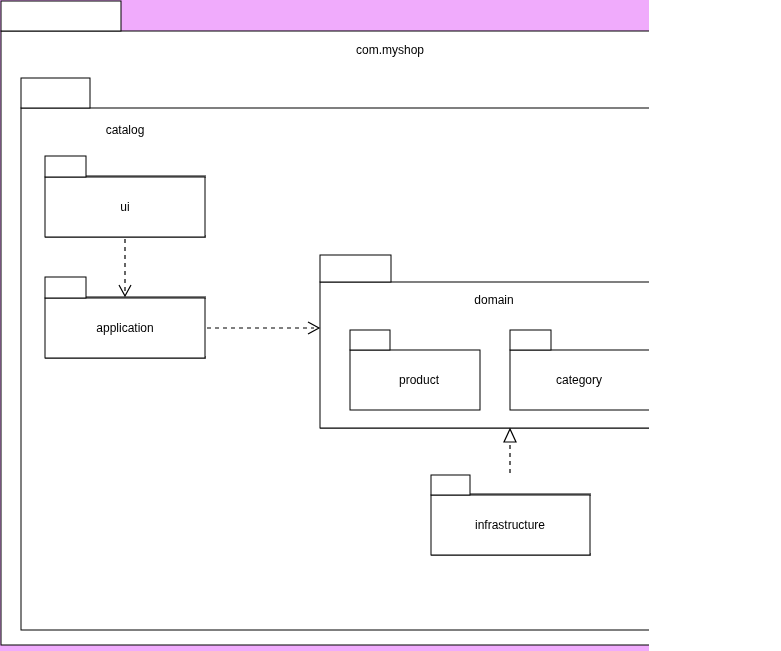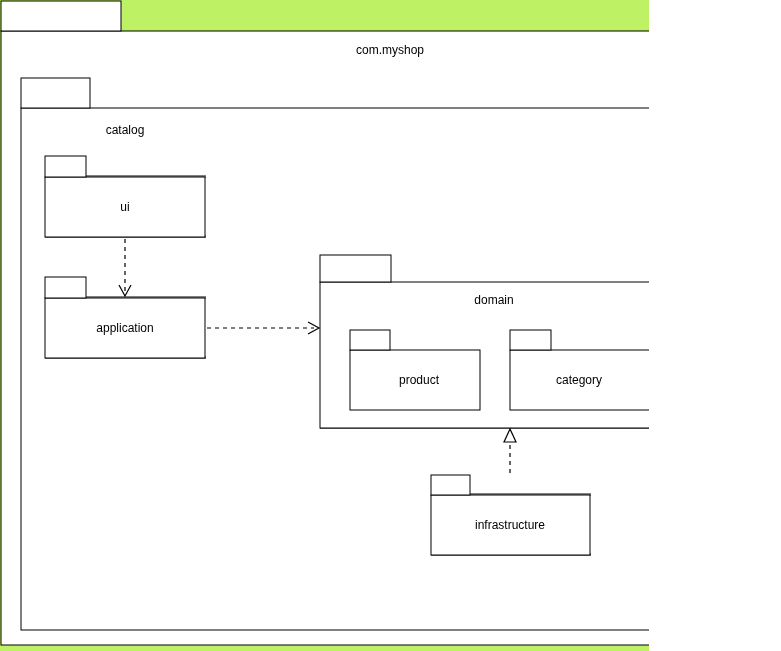--- a/index.html
+++ b/index.html
@@ -7,21 +7,21 @@
     padding: 0;
     background: #ffffff;
   }
   body {
     font-family: "Liberation Sans", sans-serif;
   }
   #canvas {
     position: relative;
     width: 649px;
     height: 651px;
-    background: #bef264;
+    background: #f0abfc;
     overflow: hidden;
   }
   svg.diagram {
     position: absolute;
     left: 0;
     top: 0;
     width: 781px;
     height: 651px;
   }
   .pkg-label {

